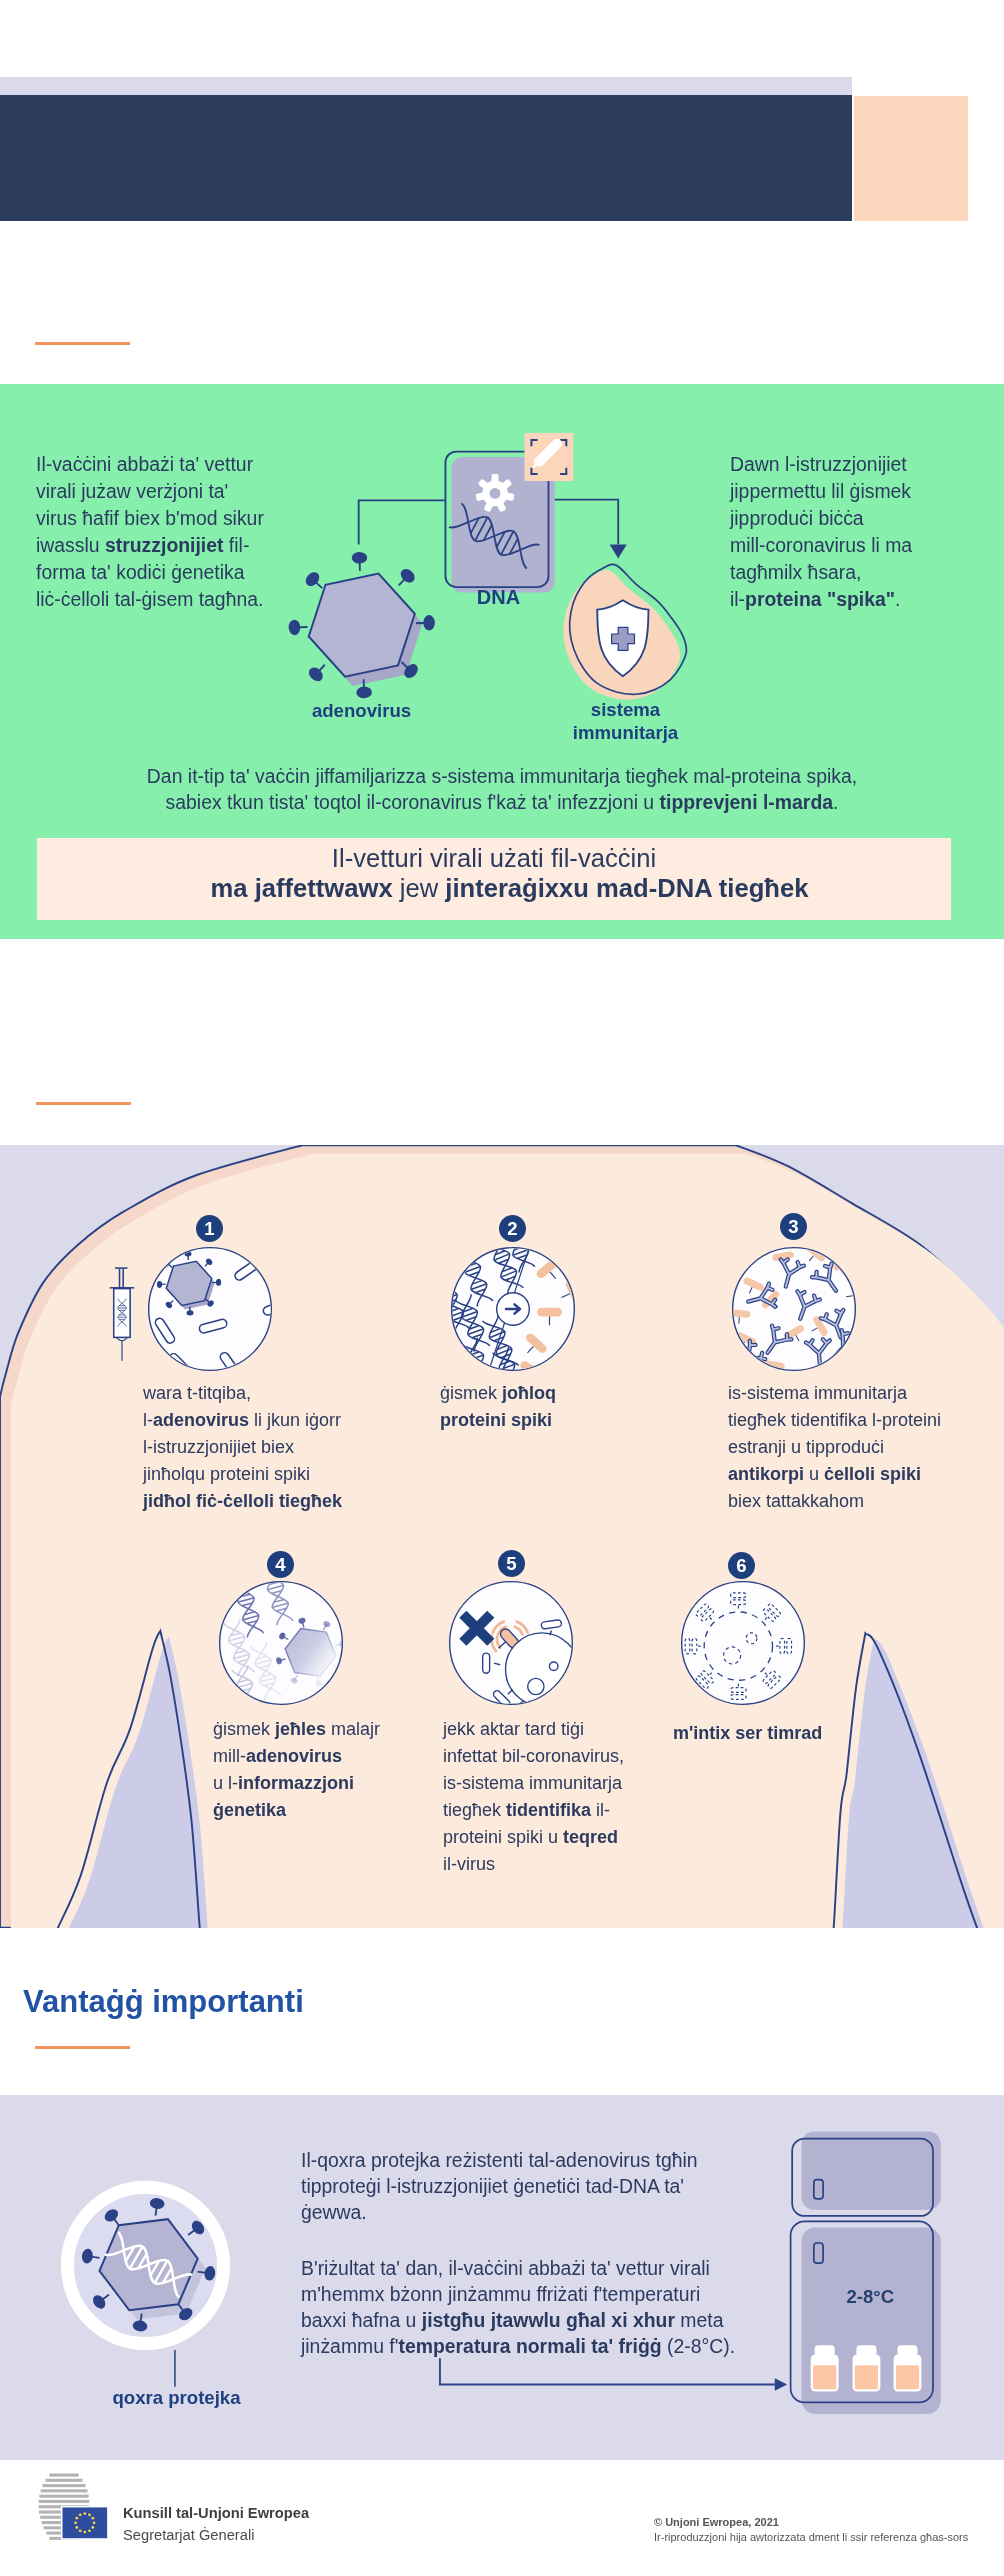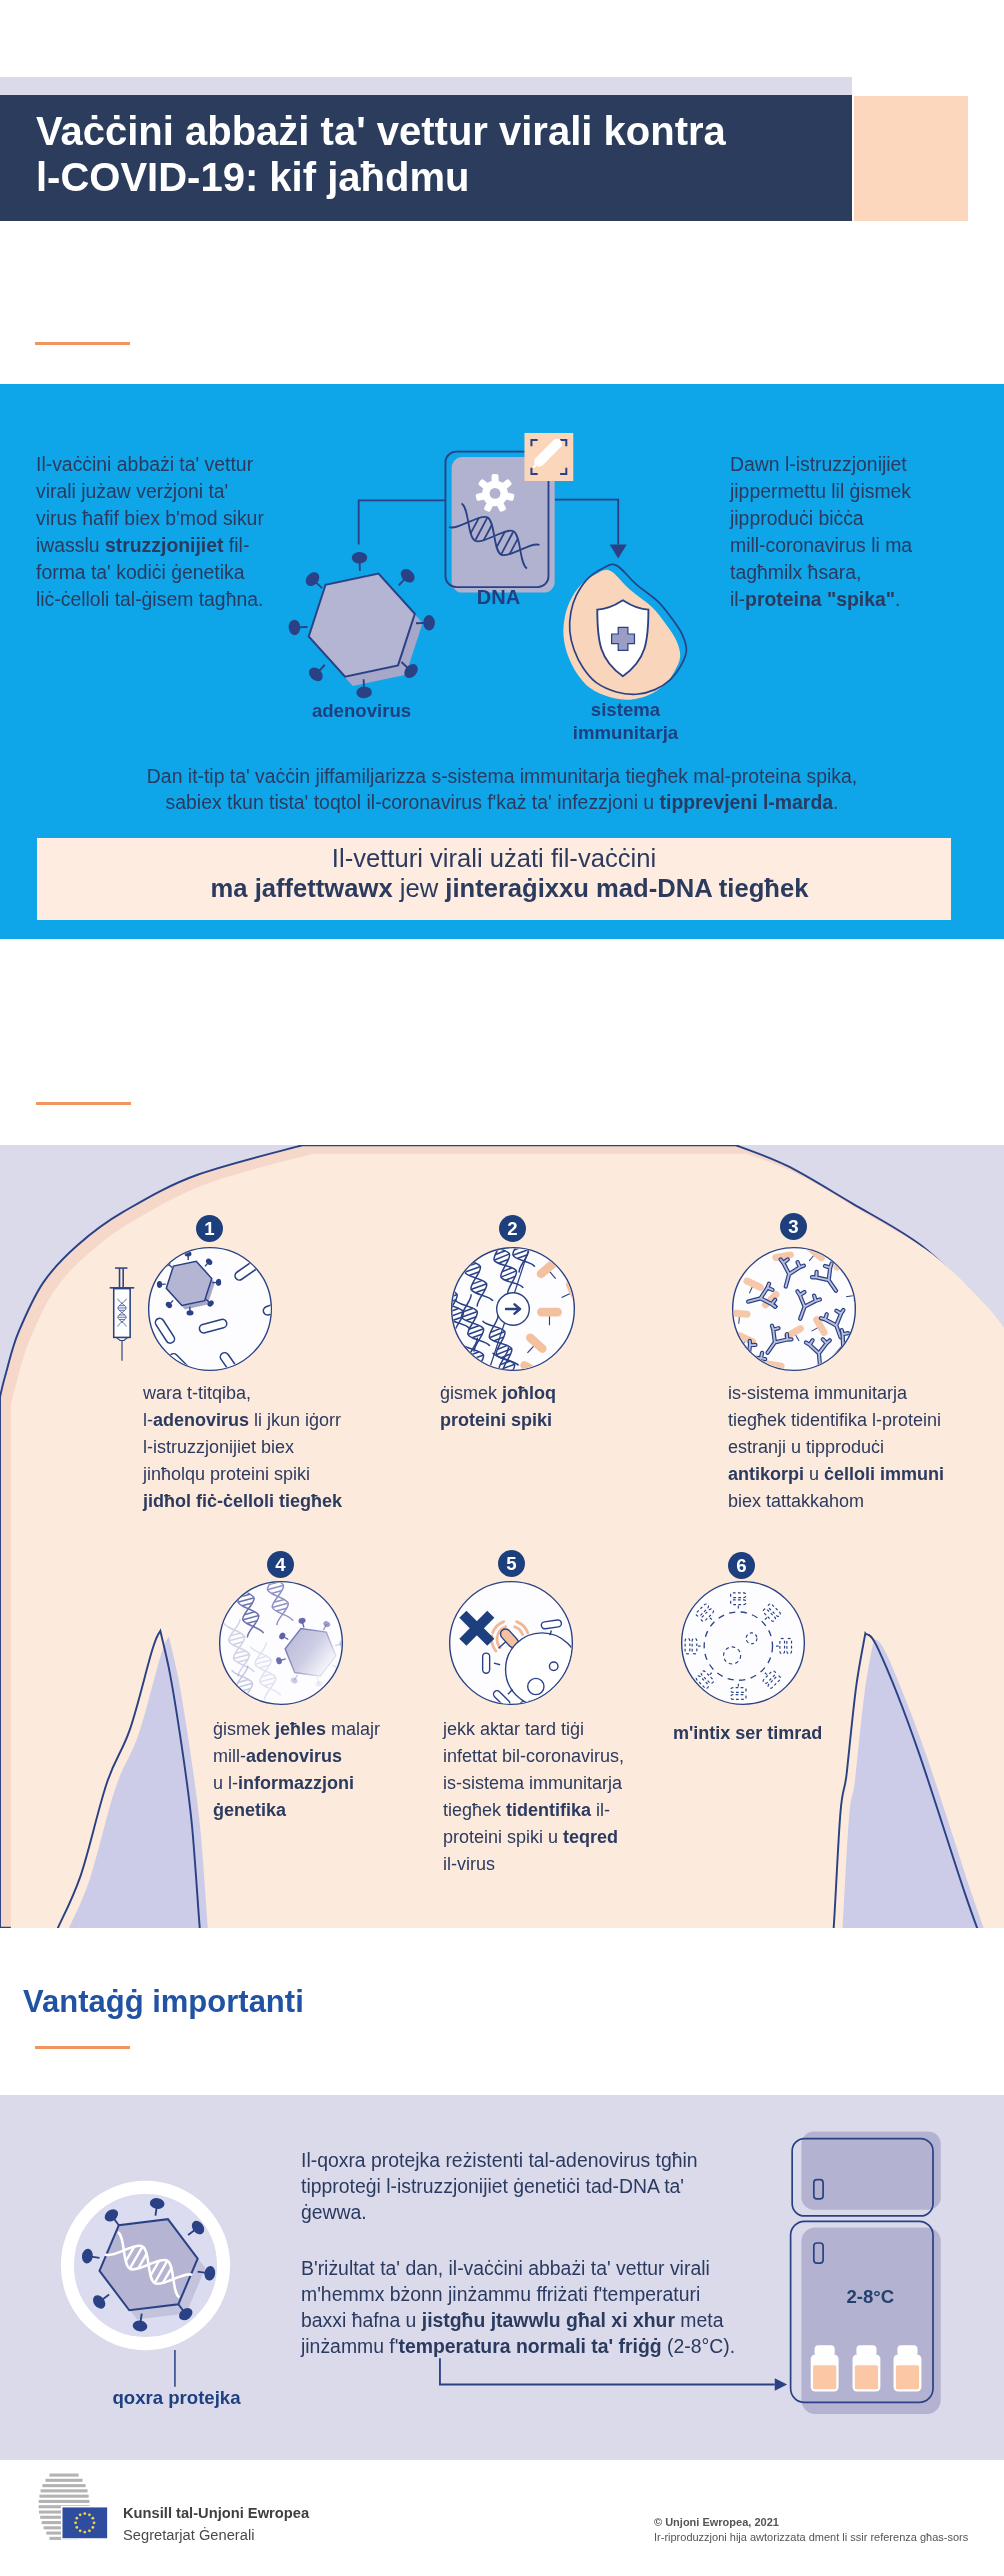--- a/index.html
+++ b/index.html
@@ -15,25 +15,24 @@
   .badge{position:absolute;width:27px;height:27px;border-radius:50%;background:#1e3f7d;color:#fff;font-weight:bold;font-size:18.6px;text-align:center;line-height:27px;}
 
 </style>
 </head>
 <body>
 <div class="page">
 
   <div class="abs" style="left:0;top:77px;width:852px;height:19.4px;background:#dadaeb;"></div>
   <div class="abs" style="left:0;top:95px;width:852px;height:126px;background:#2b3c5c;"></div>
   <div class="abs" style="left:854px;top:96px;width:114px;height:125px;background:#fcd6bd;"></div>
-  <div class="abs" style="left:36px;top:108px;font-weight:bold;font-size:40px;line-height:46px;color:#ffffff;">Vaċċini abbażi ta' vettur virali kontra<br>l-COVID-19: kif jaħdmu</div>
 
   <div class="rule" style="left:35px;top:342px;"></div>
 
-  <div class="abs" style="left:0;top:384px;width:1004px;height:555px;background:#0ea5e9;">
+  <div class="abs" style="left:0;top:384px;width:1004px;height:555px;background:#86efac;">
     <div class="abs body-txt" style="left:36px;top:67px;">Il-vaċċini abbażi ta' vettur<br>virali jużaw verżjoni ta'<br>virus ħafif biex b'mod sikur<br>iwasslu <b>struzzjonijiet</b> fil-<br>forma ta' kodiċi ġenetika<br>liċ-ċelloli tal-ġisem tagħna.</div>
     <div class="abs body-txt" style="left:730px;top:67px;">Dawn l-istruzzjonijiet<br>jippermettu lil ġismek<br>jipproduċi biċċa<br>mill-coronavirus li ma<br>tagħmilx ħsara,<br>il-<b>proteina "spika"</b>.</div>
 
     <svg class="abs" style="left:0;top:0;" width="1004" height="555" viewBox="0 0 1296 716">
         <g fill="none" stroke="#2a4285" stroke-width="2.4">
           <path d="M575,150 L463,150 L463,207"></path>
           <path d="M716,149 L798,149 L798,207"></path>
         </g>
         <path d="M787,207 L809,207 L798,225 Z" fill="#2a4285"></path>
         <path d="M545.5,308.4 L523.8,375.0 L455.4,389.6 L408.5,337.6 L430.2,271.0 L498.6,256.4 Z" fill="#a7a7c9"></path>
@@ -459,21 +458,21 @@
           <rect x="-10" y="1.5" width="20" height="6" rx="3" stroke-dasharray="3.5,3"></rect>
         </g>
         <g transform="translate(-6,4) rotate(315) translate(0,-61)" stroke="#2a4285" stroke-width="1.5" fill="none">
           <line x1="0" y1="9" x2="0" y2="15" stroke-dasharray="3.5,2.5"></line>
           <rect x="-10" y="-7.5" width="20" height="6" rx="3" stroke-dasharray="3.5,3"></rect>
           <rect x="-10" y="1.5" width="20" height="6" rx="3" stroke-dasharray="3.5,3"></rect>
         </g>
       </svg>
     <div class="cap" style="left:143px;top:235px;">wara t-titqiba,<br>l-<b>adenovirus</b> li jkun iġorr<br>l-istruzzjonijiet biex<br>jinħolqu proteini spiki<br><b>jidħol fiċ-ċelloli tiegħek</b></div>
     <div class="cap" style="left:440px;top:235px;">ġismek <b>joħloq</b><br><b>proteini spiki</b></div>
-    <div class="cap" style="left:728px;top:235px;">is-sistema immunitarja<br>tiegħek tidentifika l-proteini<br>estranji u tipproduċi<br><b>antikorpi</b> u <b>ċelloli immuni</b><br>biex tattakkahom</div>
+    <div class="cap" style="left:728px;top:235px;">is-sistema immunitarja<br>tiegħek tidentifika l-proteini<br>estranji u tipproduċi<br><b>antikorpi</b> u <b>ċelloli spiki</b><br>biex tattakkahom</div>
     <div class="cap" style="left:213px;top:571px;">ġismek <b>jeħles</b> malajr<br>mill-<b>adenovirus</b><br>u l-<b>informazzjoni</b><br><b>ġenetika</b></div>
     <div class="cap" style="left:443px;top:571px;">jekk aktar tard tiġi<br>infettat bil-coronavirus,<br>is-sistema immunitarja<br>tiegħek <b>tidentifika</b> il-<br>proteini spiki u <b>teqred</b><br>il-virus</div>
     <div class="cap" style="left:673px;top:575px;"><b>m'intix ser timrad</b></div>
   </div>
 
   <div class="h2" style="left:23px;top:1983px;">Vantaġġ importanti</div>
   <div class="rule" style="left:35px;top:2046px;"></div>
 
   <div class="abs" style="left:0;top:2095px;width:1004px;height:365px;background:#dadaeb;">
     <svg class="abs" style="left:45px;top:70px;" width="201" height="201" viewBox="0 0 260 260">

